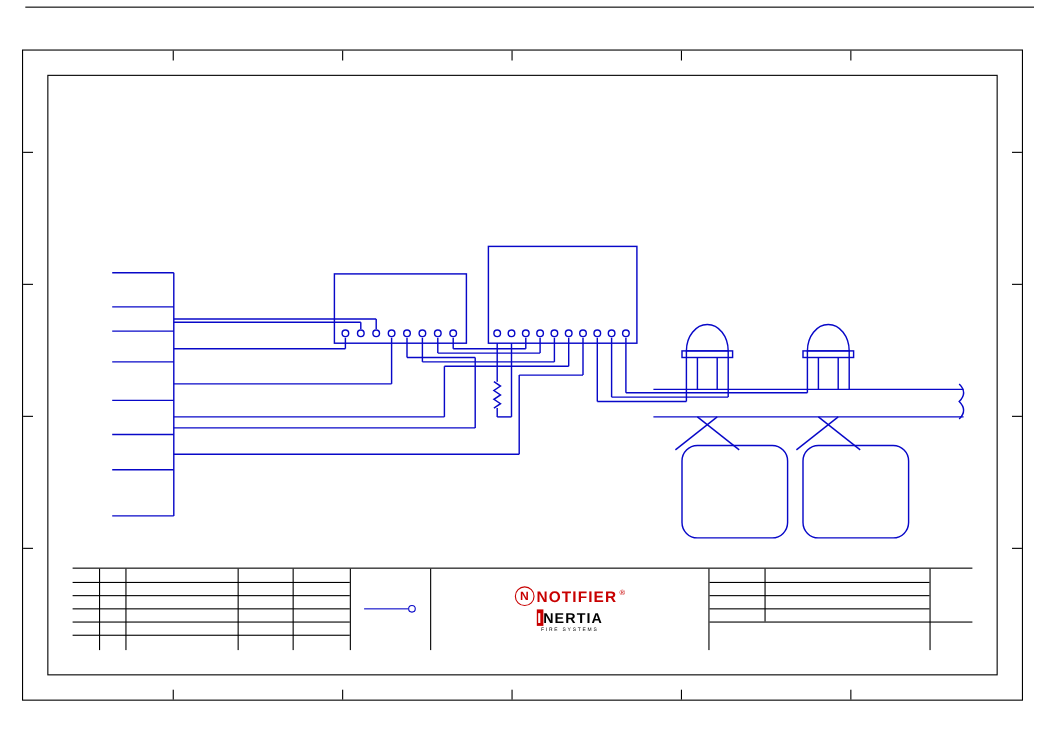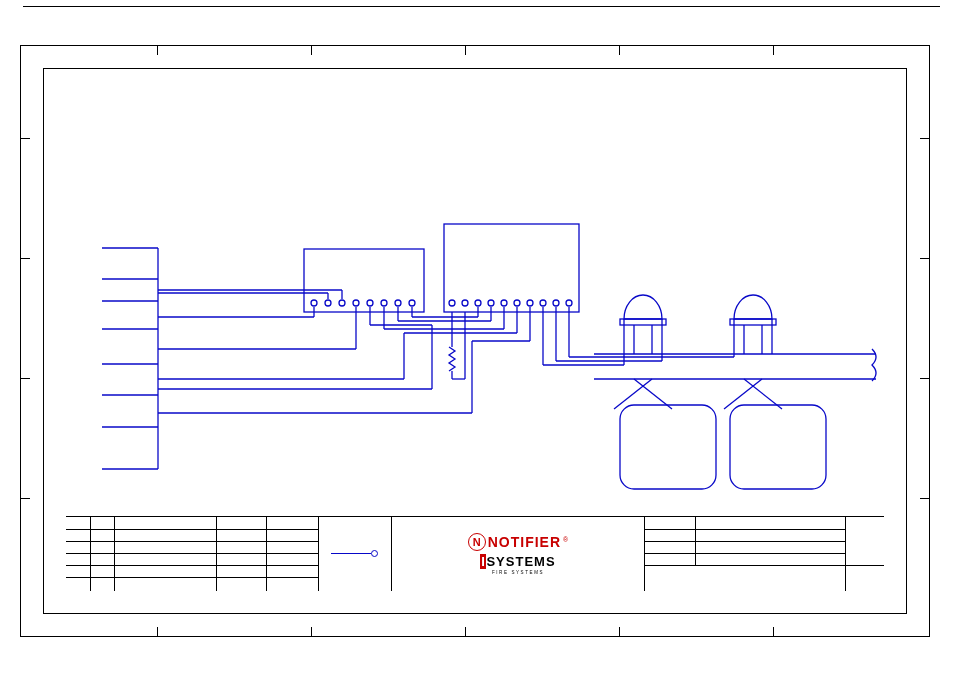--- a/index.html
+++ b/index.html
@@ -331,21 +331,21 @@
       </div>
       <div class="tb-logo">
         <div class="notifier">
           <span class="nmark">N</span>
           <span class="nword">NOTIFIER</span>
           <span class="rmark">®</span>
         </div>
         <div class="inertia">
           <span class="iword">
             <span class="ibar">I</span>
-              <span>SYSTEMS</span>
+              <span>NERTIA</span>
           </span>
           <span class="isub">FIRE SYSTEMS</span>
         </div>
       </div>
       <div class="tb-right">
         <div class="vr" style="left:50px;top:0;height:48px"></div>
         <div class="vr" style="left:200px;top:0;height:74px"></div>
         <div class="hr" style="top:12px;left:0;width:200px"></div>
         <div class="hr" style="top:24px;left:0;width:200px"></div>
         <div class="hr" style="top:36px;left:0;width:200px"></div>

